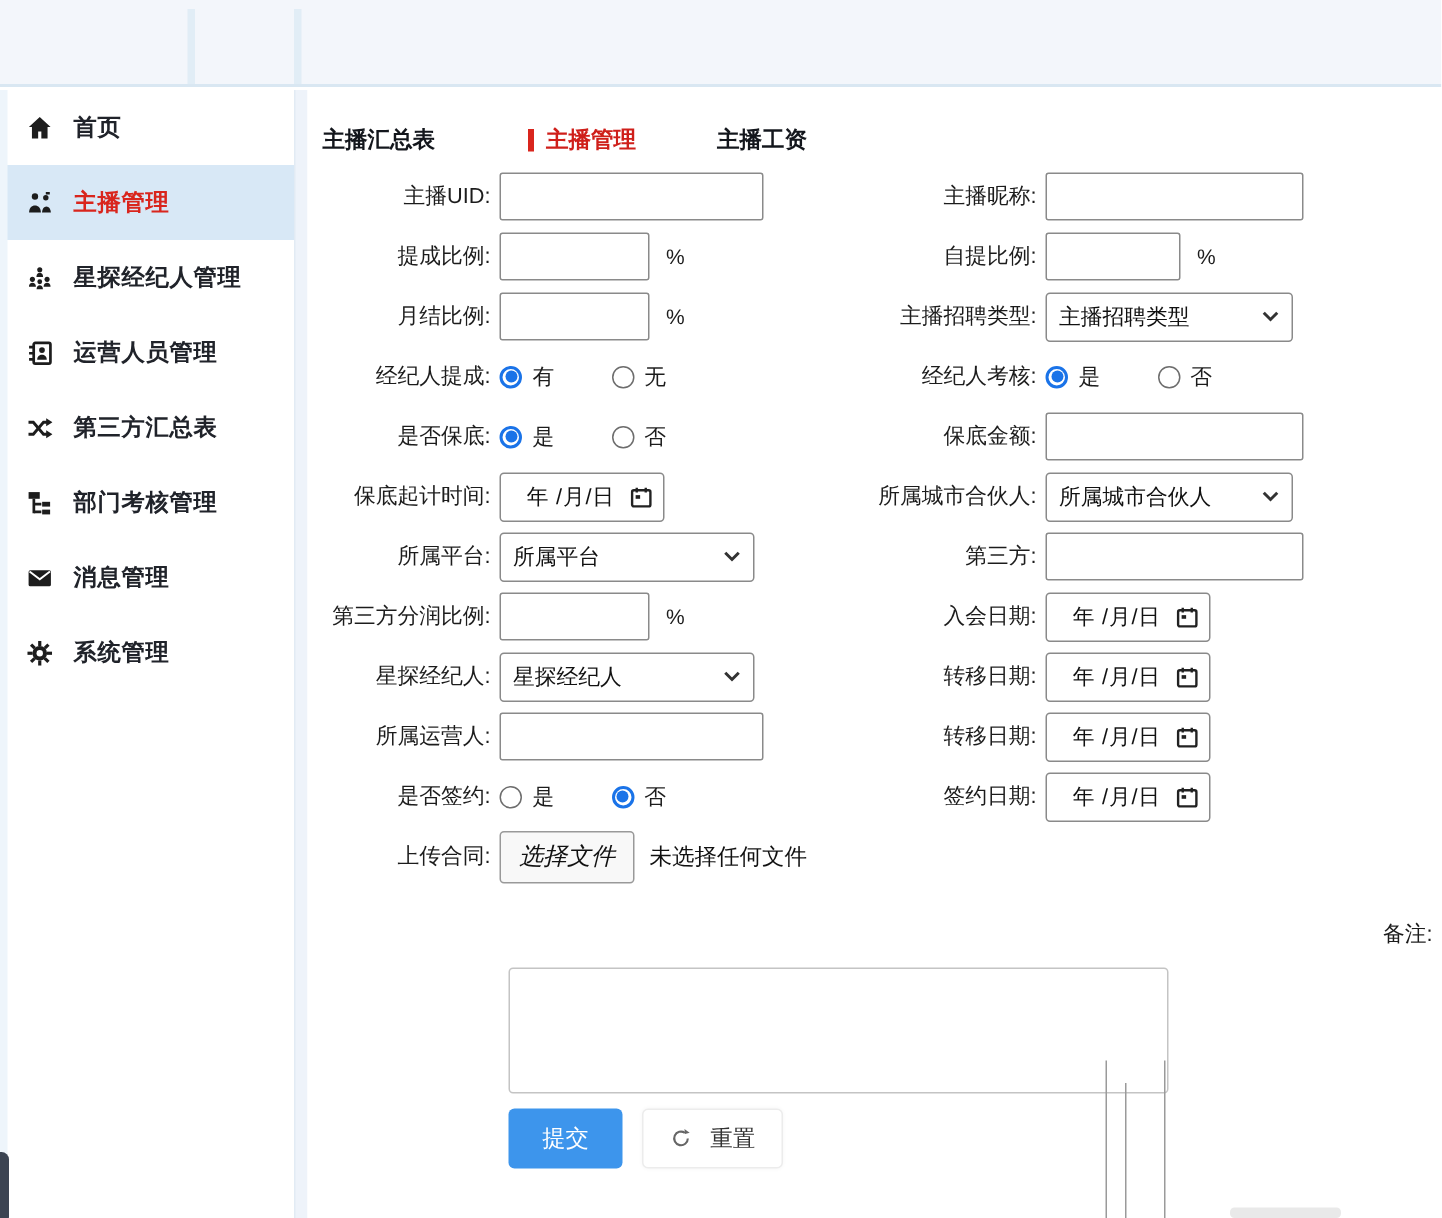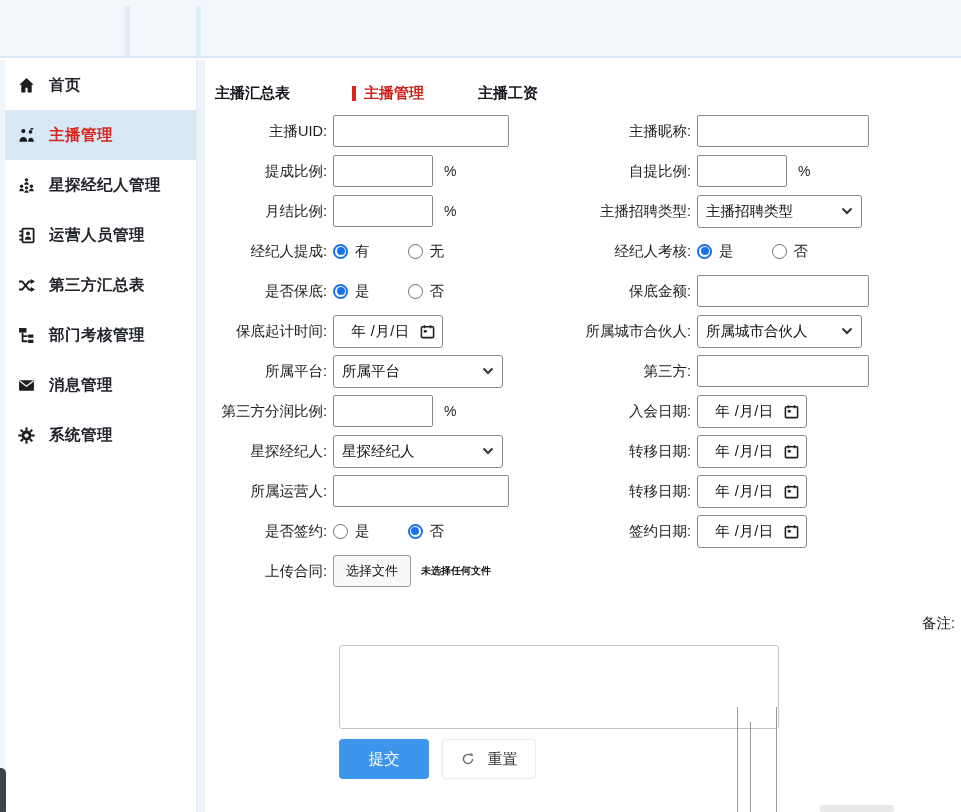--- a/index.html
+++ b/index.html
@@ -56,29 +56,29 @@
               font-size:14.5px; color:#111; cursor:pointer;text-align:center; }
   .date-box .dtext { flex:1; letter-spacing:.5px; }
 
   .radio-group { display:flex; gap:38px; }
   .radio-opt { display:flex; align-items:center; gap:7px; font-size:14.5px; color:#1c1c1c; cursor:pointer; }
   .rdo { width:15px; height:15px; border:1.5px solid #6d6d6d; border-radius:50%; background:#fff; }
   .rdo.sel { border:2px solid #1a73e8; position:relative; }
   .rdo.sel::after { content:""; position:absolute; inset:1.5px; border-radius:50%; background:#1a73e8; }
 
   .file-btn { padding:6px 12px; border:1px solid #999; border-radius:3px; background:#f8f8f8;
-              font-size:13px; color:#111; cursor:pointer; }
-  .file-status { margin-left:10px; font-size:10px; color:#111;font-weight:bold; }
+              font-size:16px; color:#111; cursor:pointer;font-style:italic; }
+  .file-status { margin-left:10px; font-size:15px; color:#111; }
 
   .remark-row { display:flex; height:30px; margin-top:22px;justify-content:flex-end; }
   .remark-area { display:block; margin-left:126px; margin-top:2px; width:440px; height:84px;
                  border:1px solid #c4c4c4; border-radius:3px; resize:none; outline:none;
                  font-family:inherit; font-size:14px; padding:6px; }
   .btn-row { display:flex; gap:13px; margin:10px 0 0 126px; }
-  .btn-submit { width:90px; height:40px; background:#3d95ec; border:none; border-radius:4px;
+  .btn-submit { width:76px; height:40px; background:#3d95ec; border:none; border-radius:4px;
                 color:#fff; font-size:15.5px; cursor:pointer; font-family:Liberation Sans, sans-serif; }
   .btn-reset { width:94px; height:40px; background:#fff; border:1px solid #ececec; border-radius:4px;
                color:#333; font-size:15px; cursor:pointer; display:flex; align-items:center;
                justify-content:center; gap:13px; box-shadow:0 0 3px rgba(0,0,0,.04); font-family:inherit; }
 
   
   .ghost { position:absolute; background:#9a9a9a; }
   .gv1 { left:737px; top:707px; width:1px; height:105px; }
   .gv2 { left:750px; top:722px; width:1px; height:90px; }
   .gv3 { left:776px; top:707px; width:1px; height:105px; }

